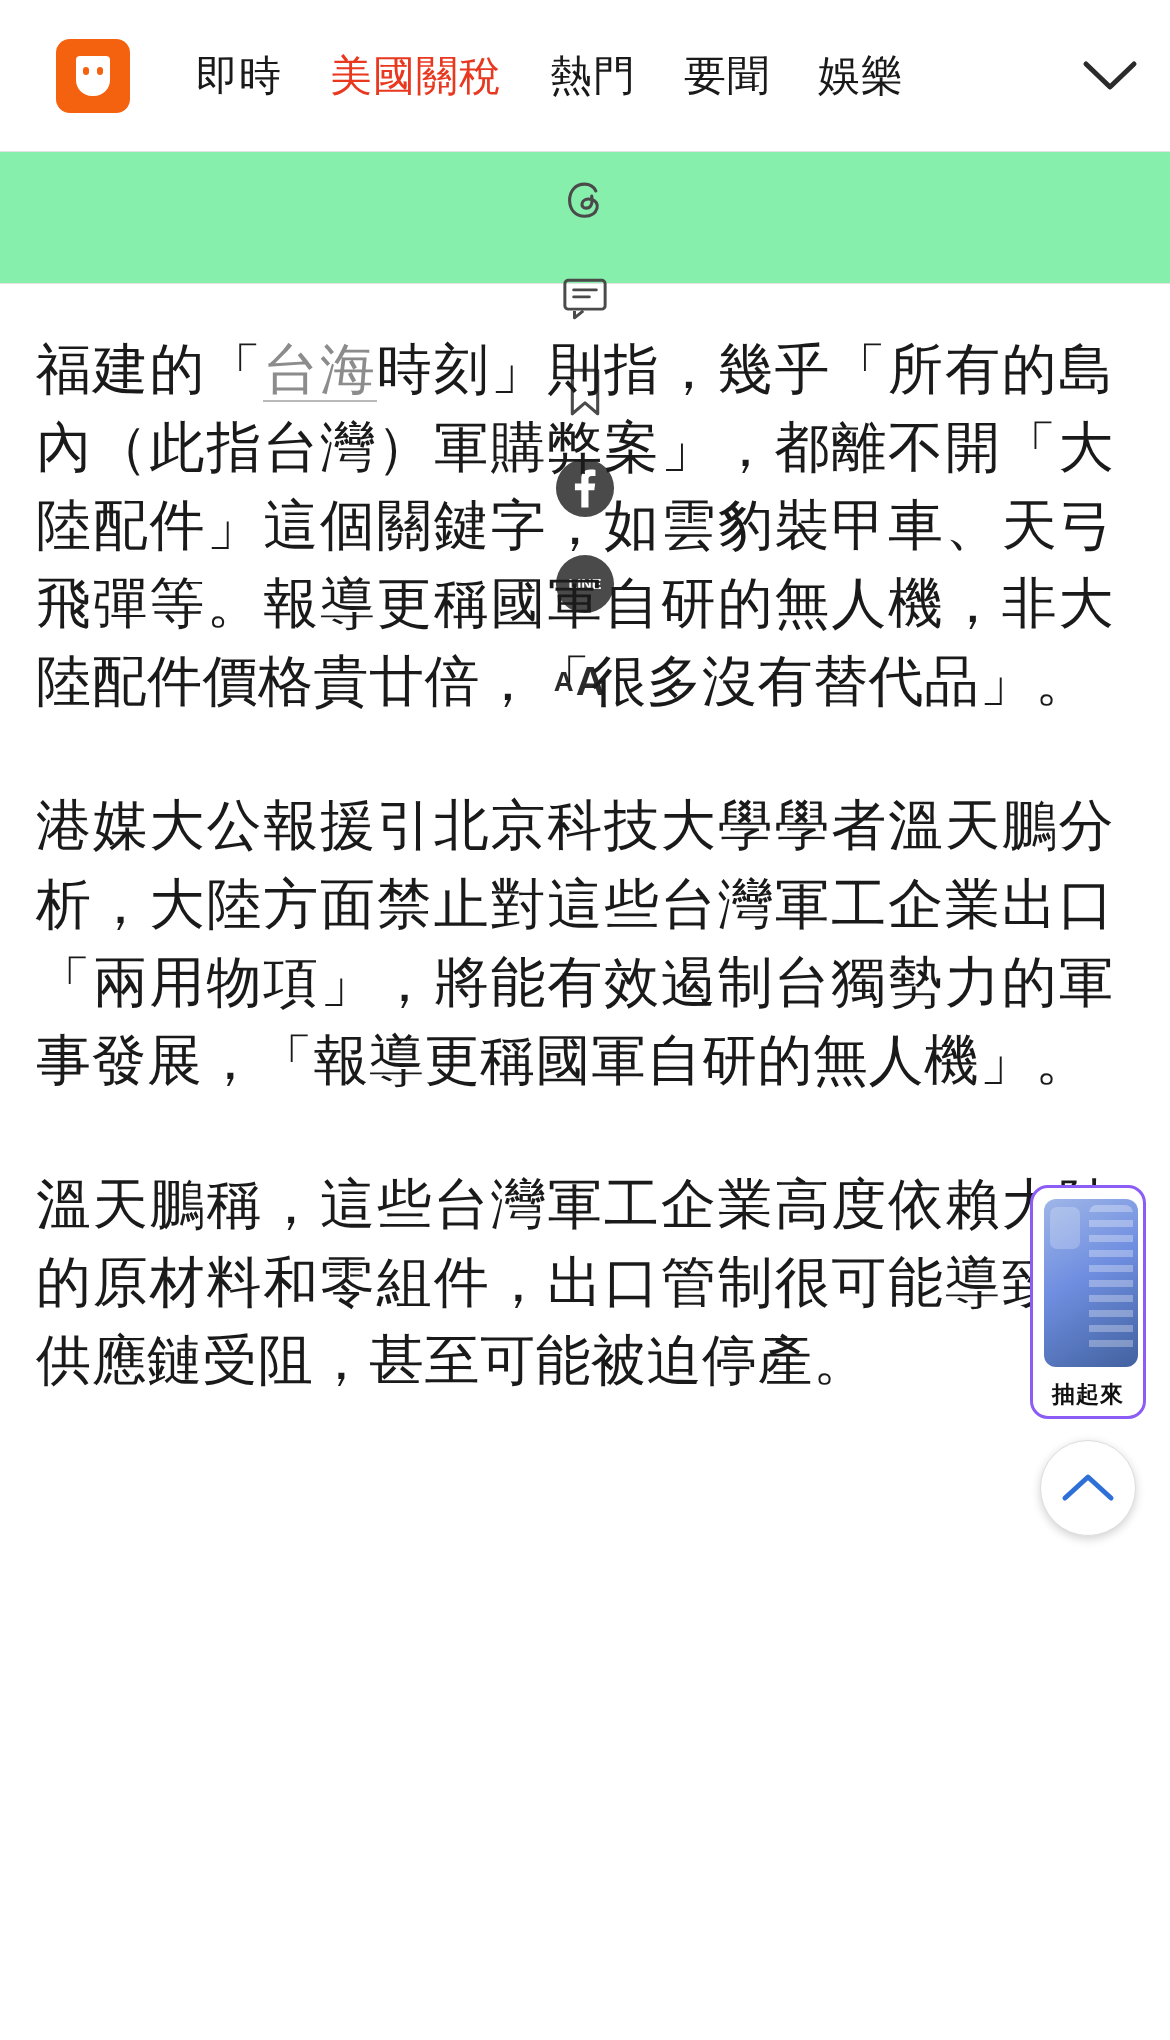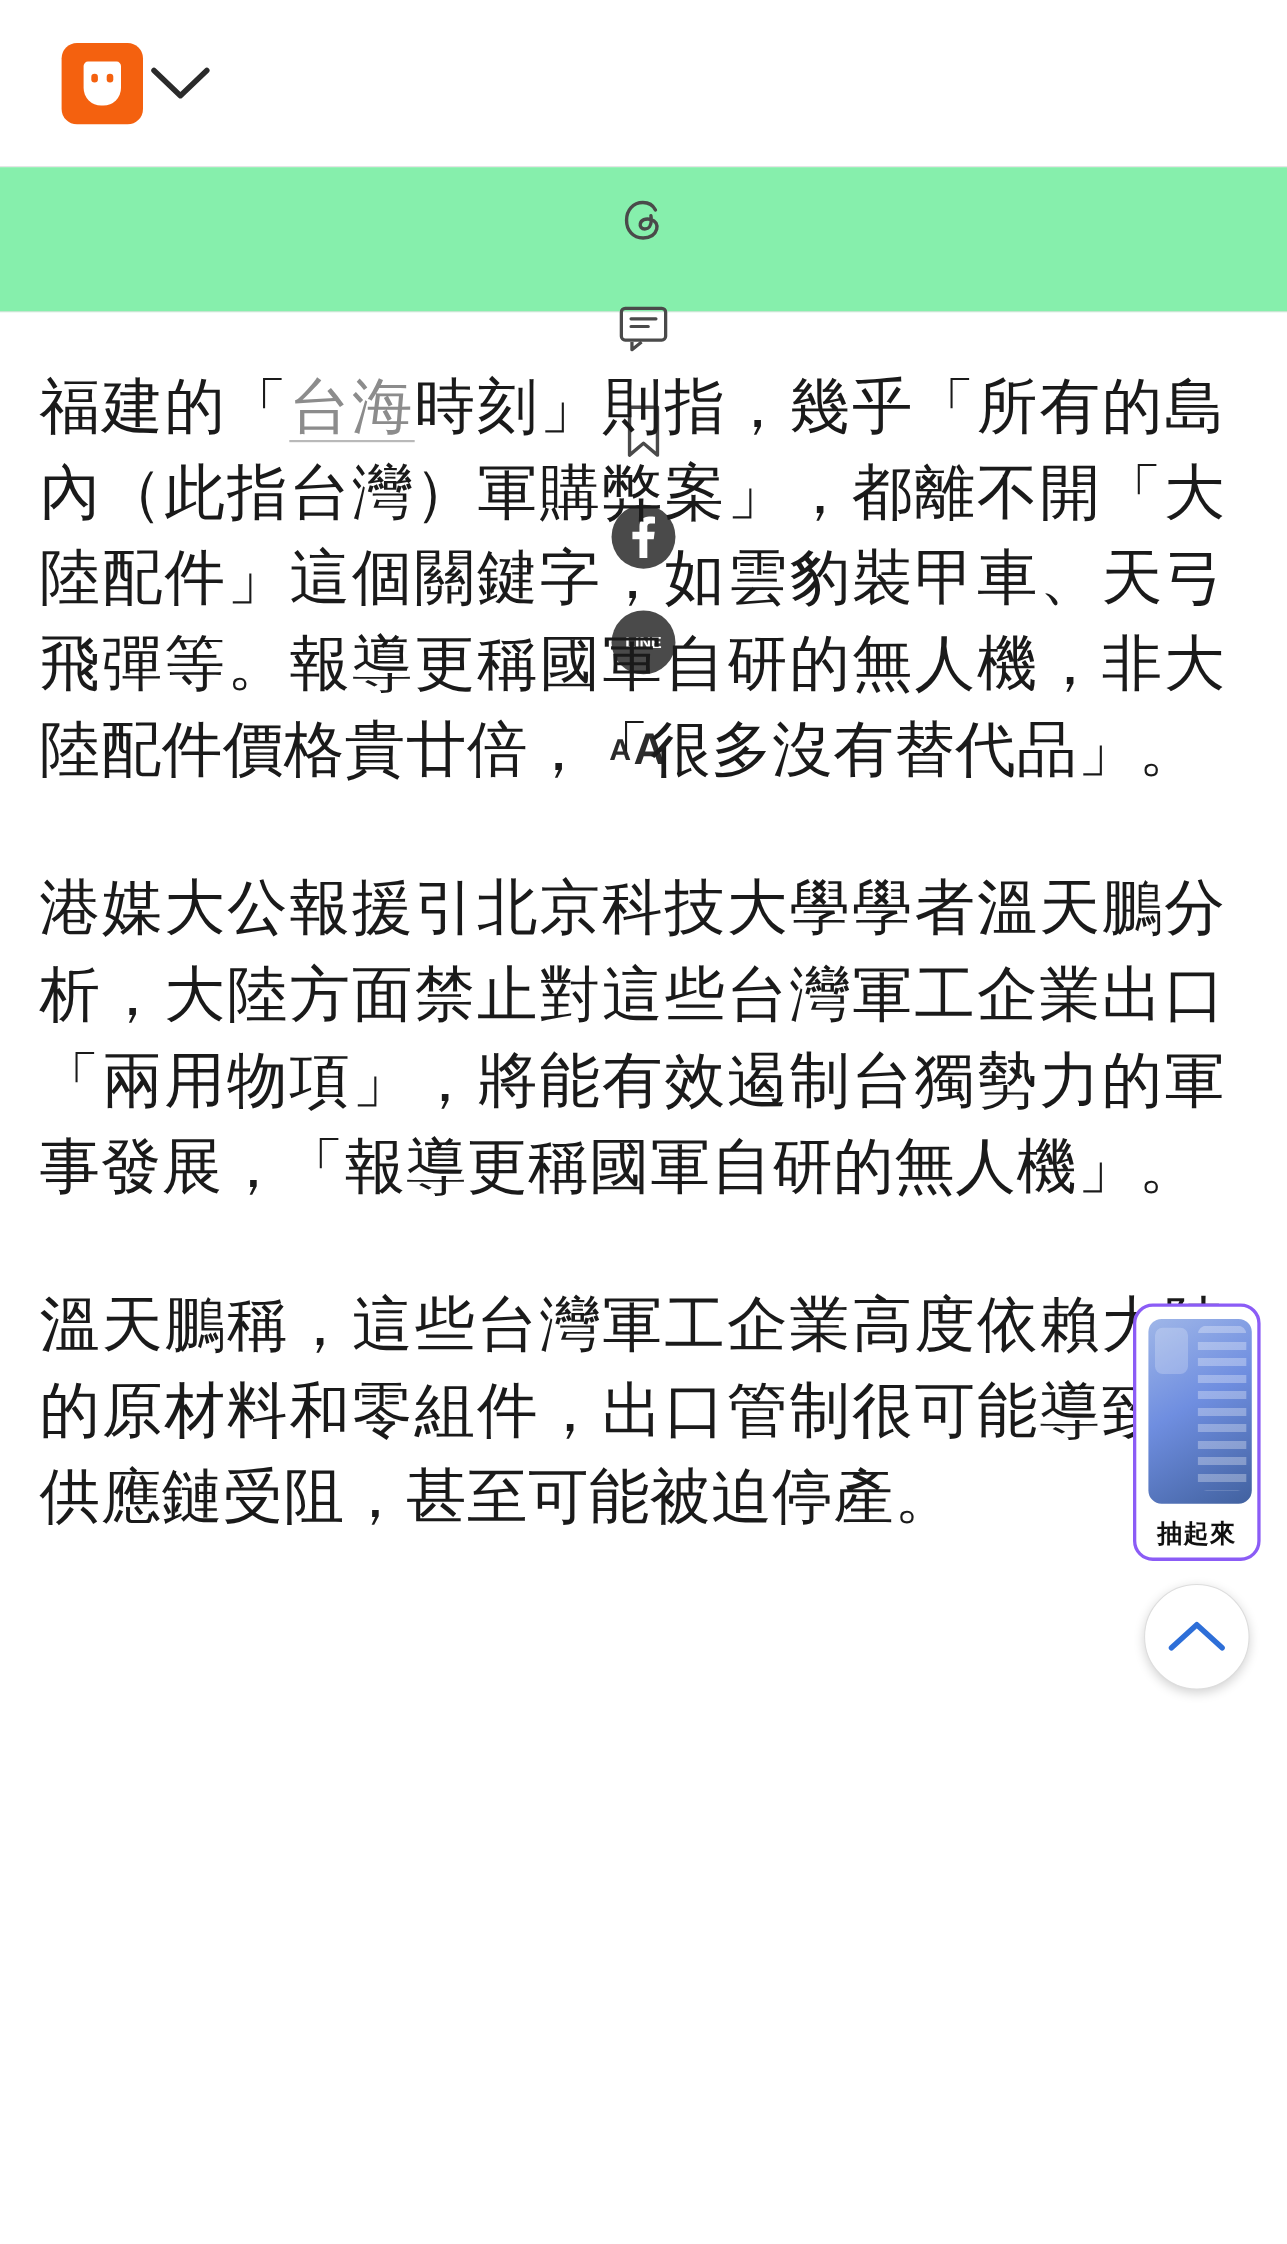--- a/index.html
+++ b/index.html
@@ -208,20 +208,27 @@
   .to-top svg { display: block; }
 </style>
 </head>
 <body>
 
 <div class="topnav">
   <div class="logo">
     <div class="logo-glyph"></div>
   </div>
 
+  <div class="nav-items">
+    <div class="nav-item">即時</div>
+    <div class="nav-item active">美國關稅</div>
+    <div class="nav-item">熱門</div>
+    <div class="nav-item">要聞</div>
+    <div class="nav-item">娛樂</div>
+  </div>
 
   <div class="chev">
     <svg width="56" height="34" viewBox="0 0 56 34" fill="none">
       <path d="M4 5 L28 28 L52 5" stroke="#2b2b2b" stroke-width="5" stroke-linecap="round" stroke-linejoin="round"></path>
     </svg>
   </div>
 </div>
 
 <div class="sharebar">
 

